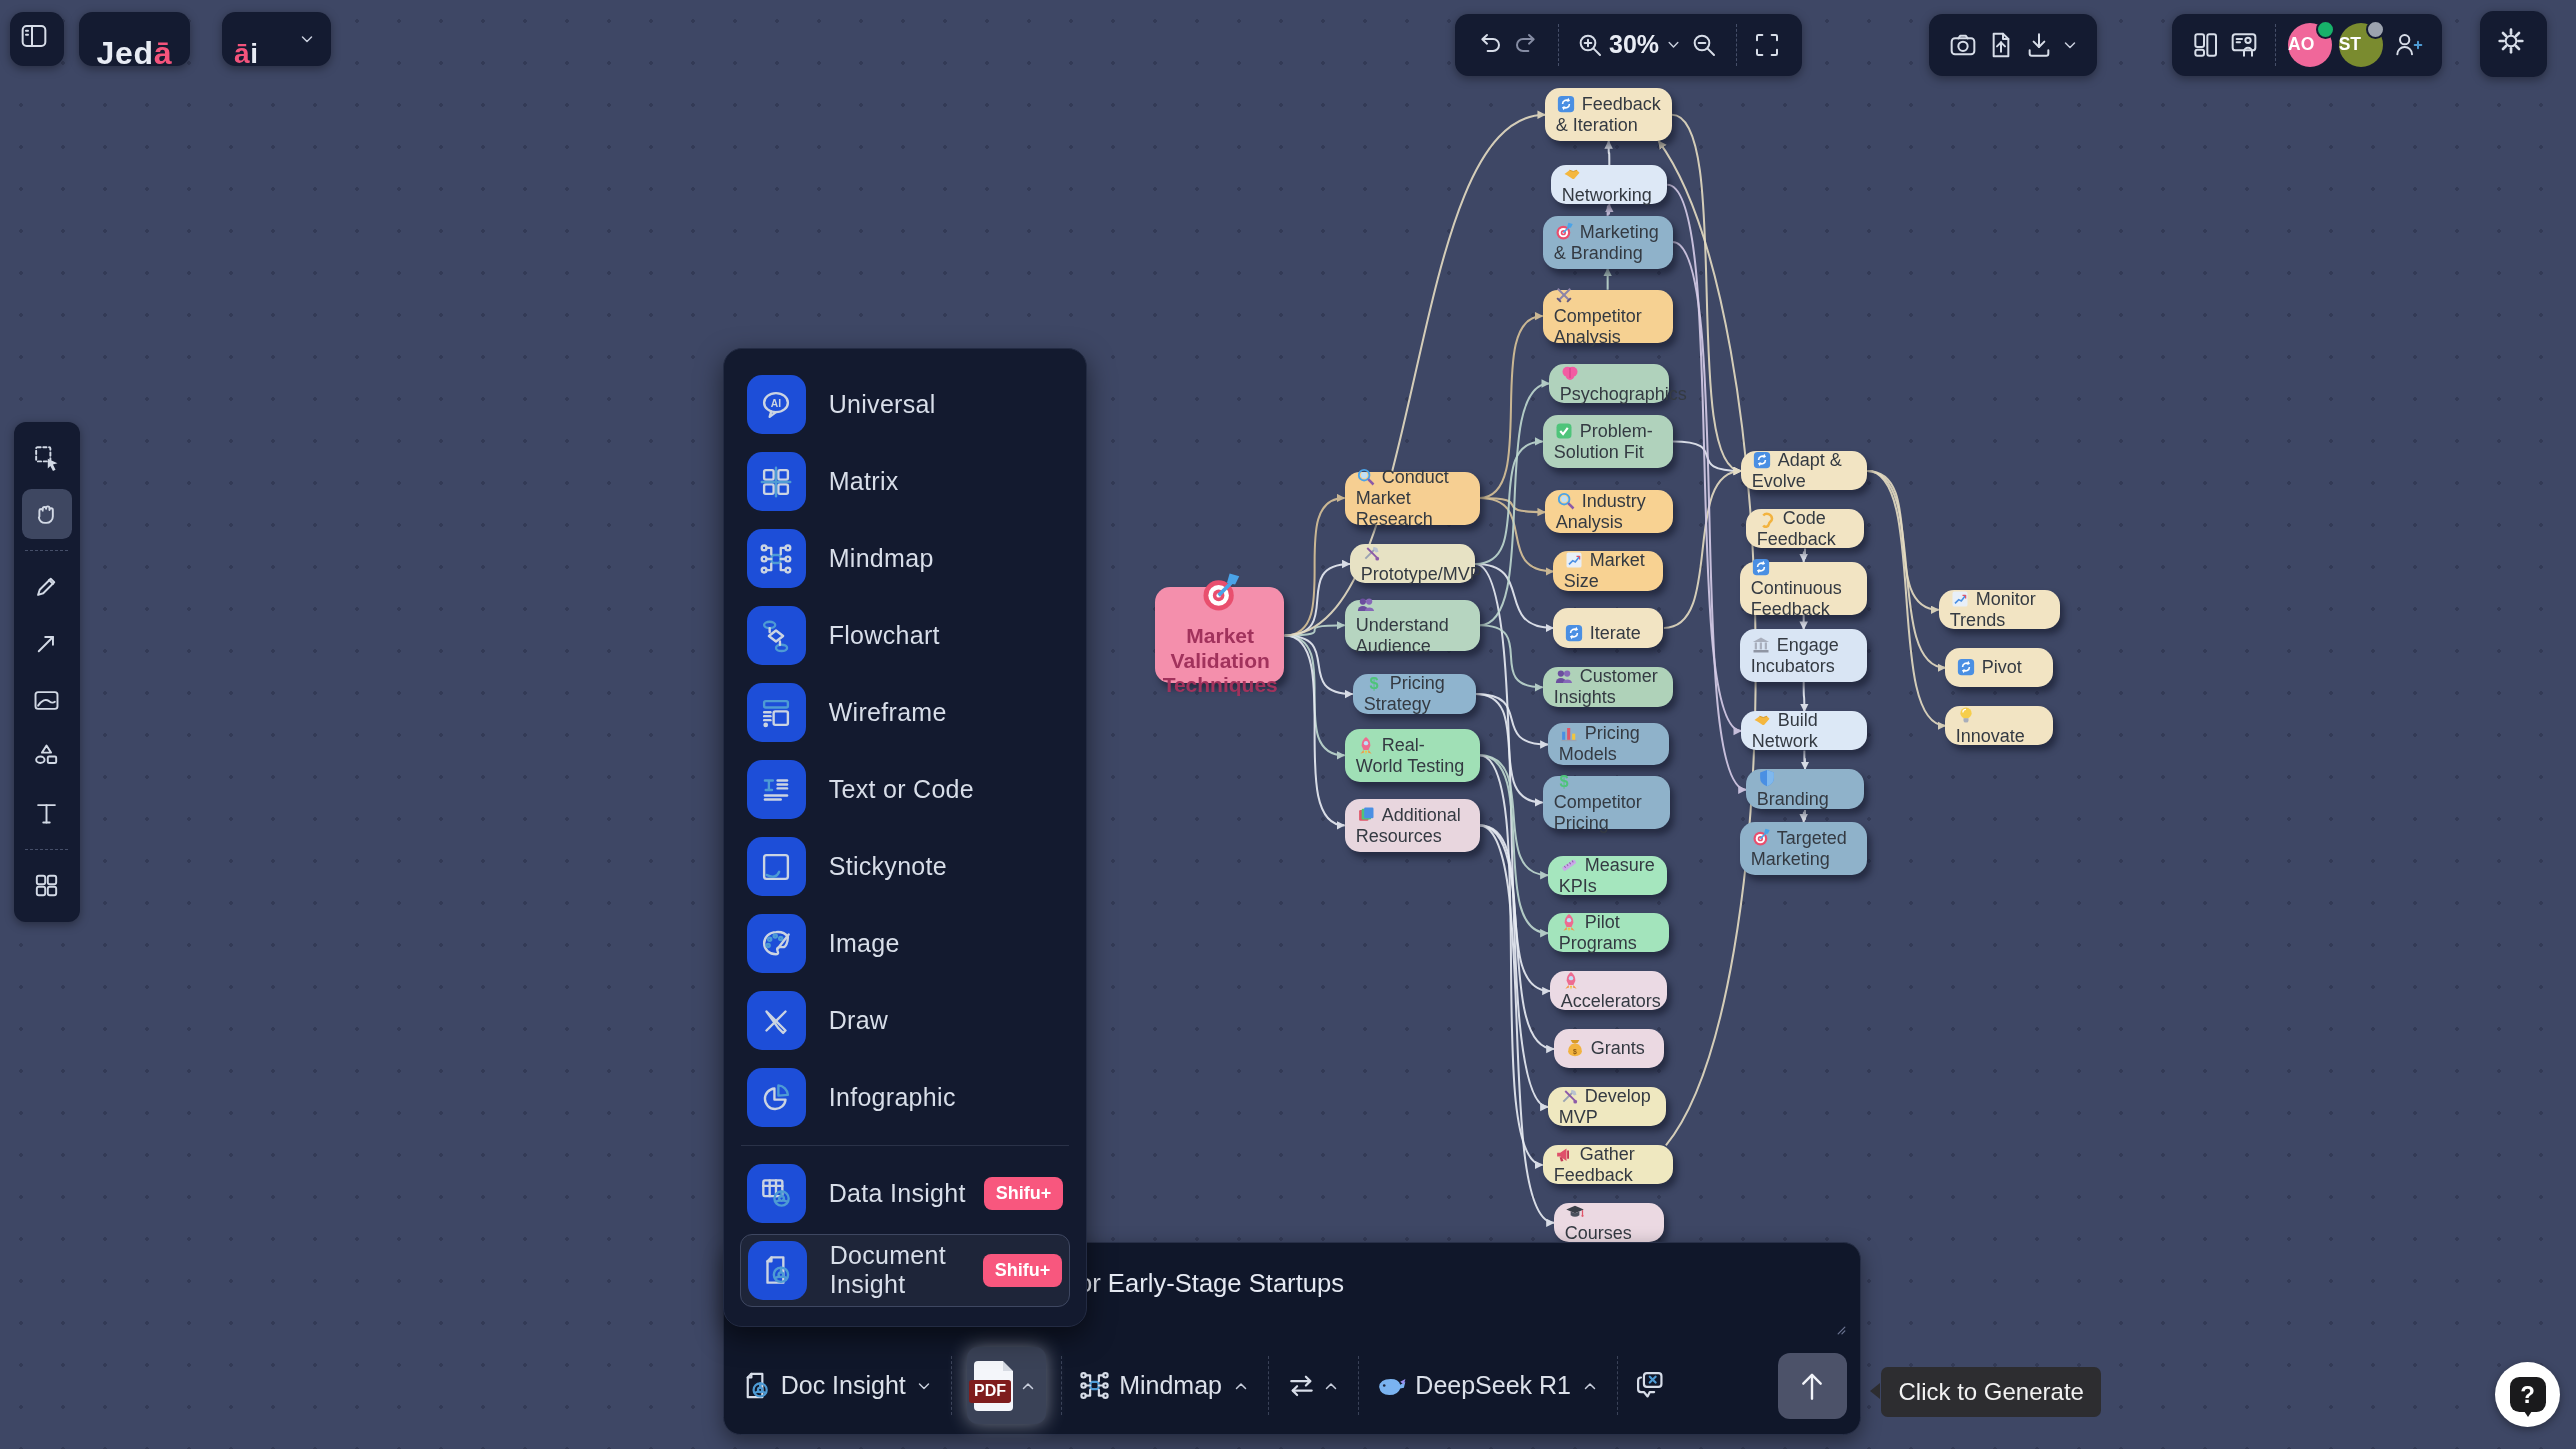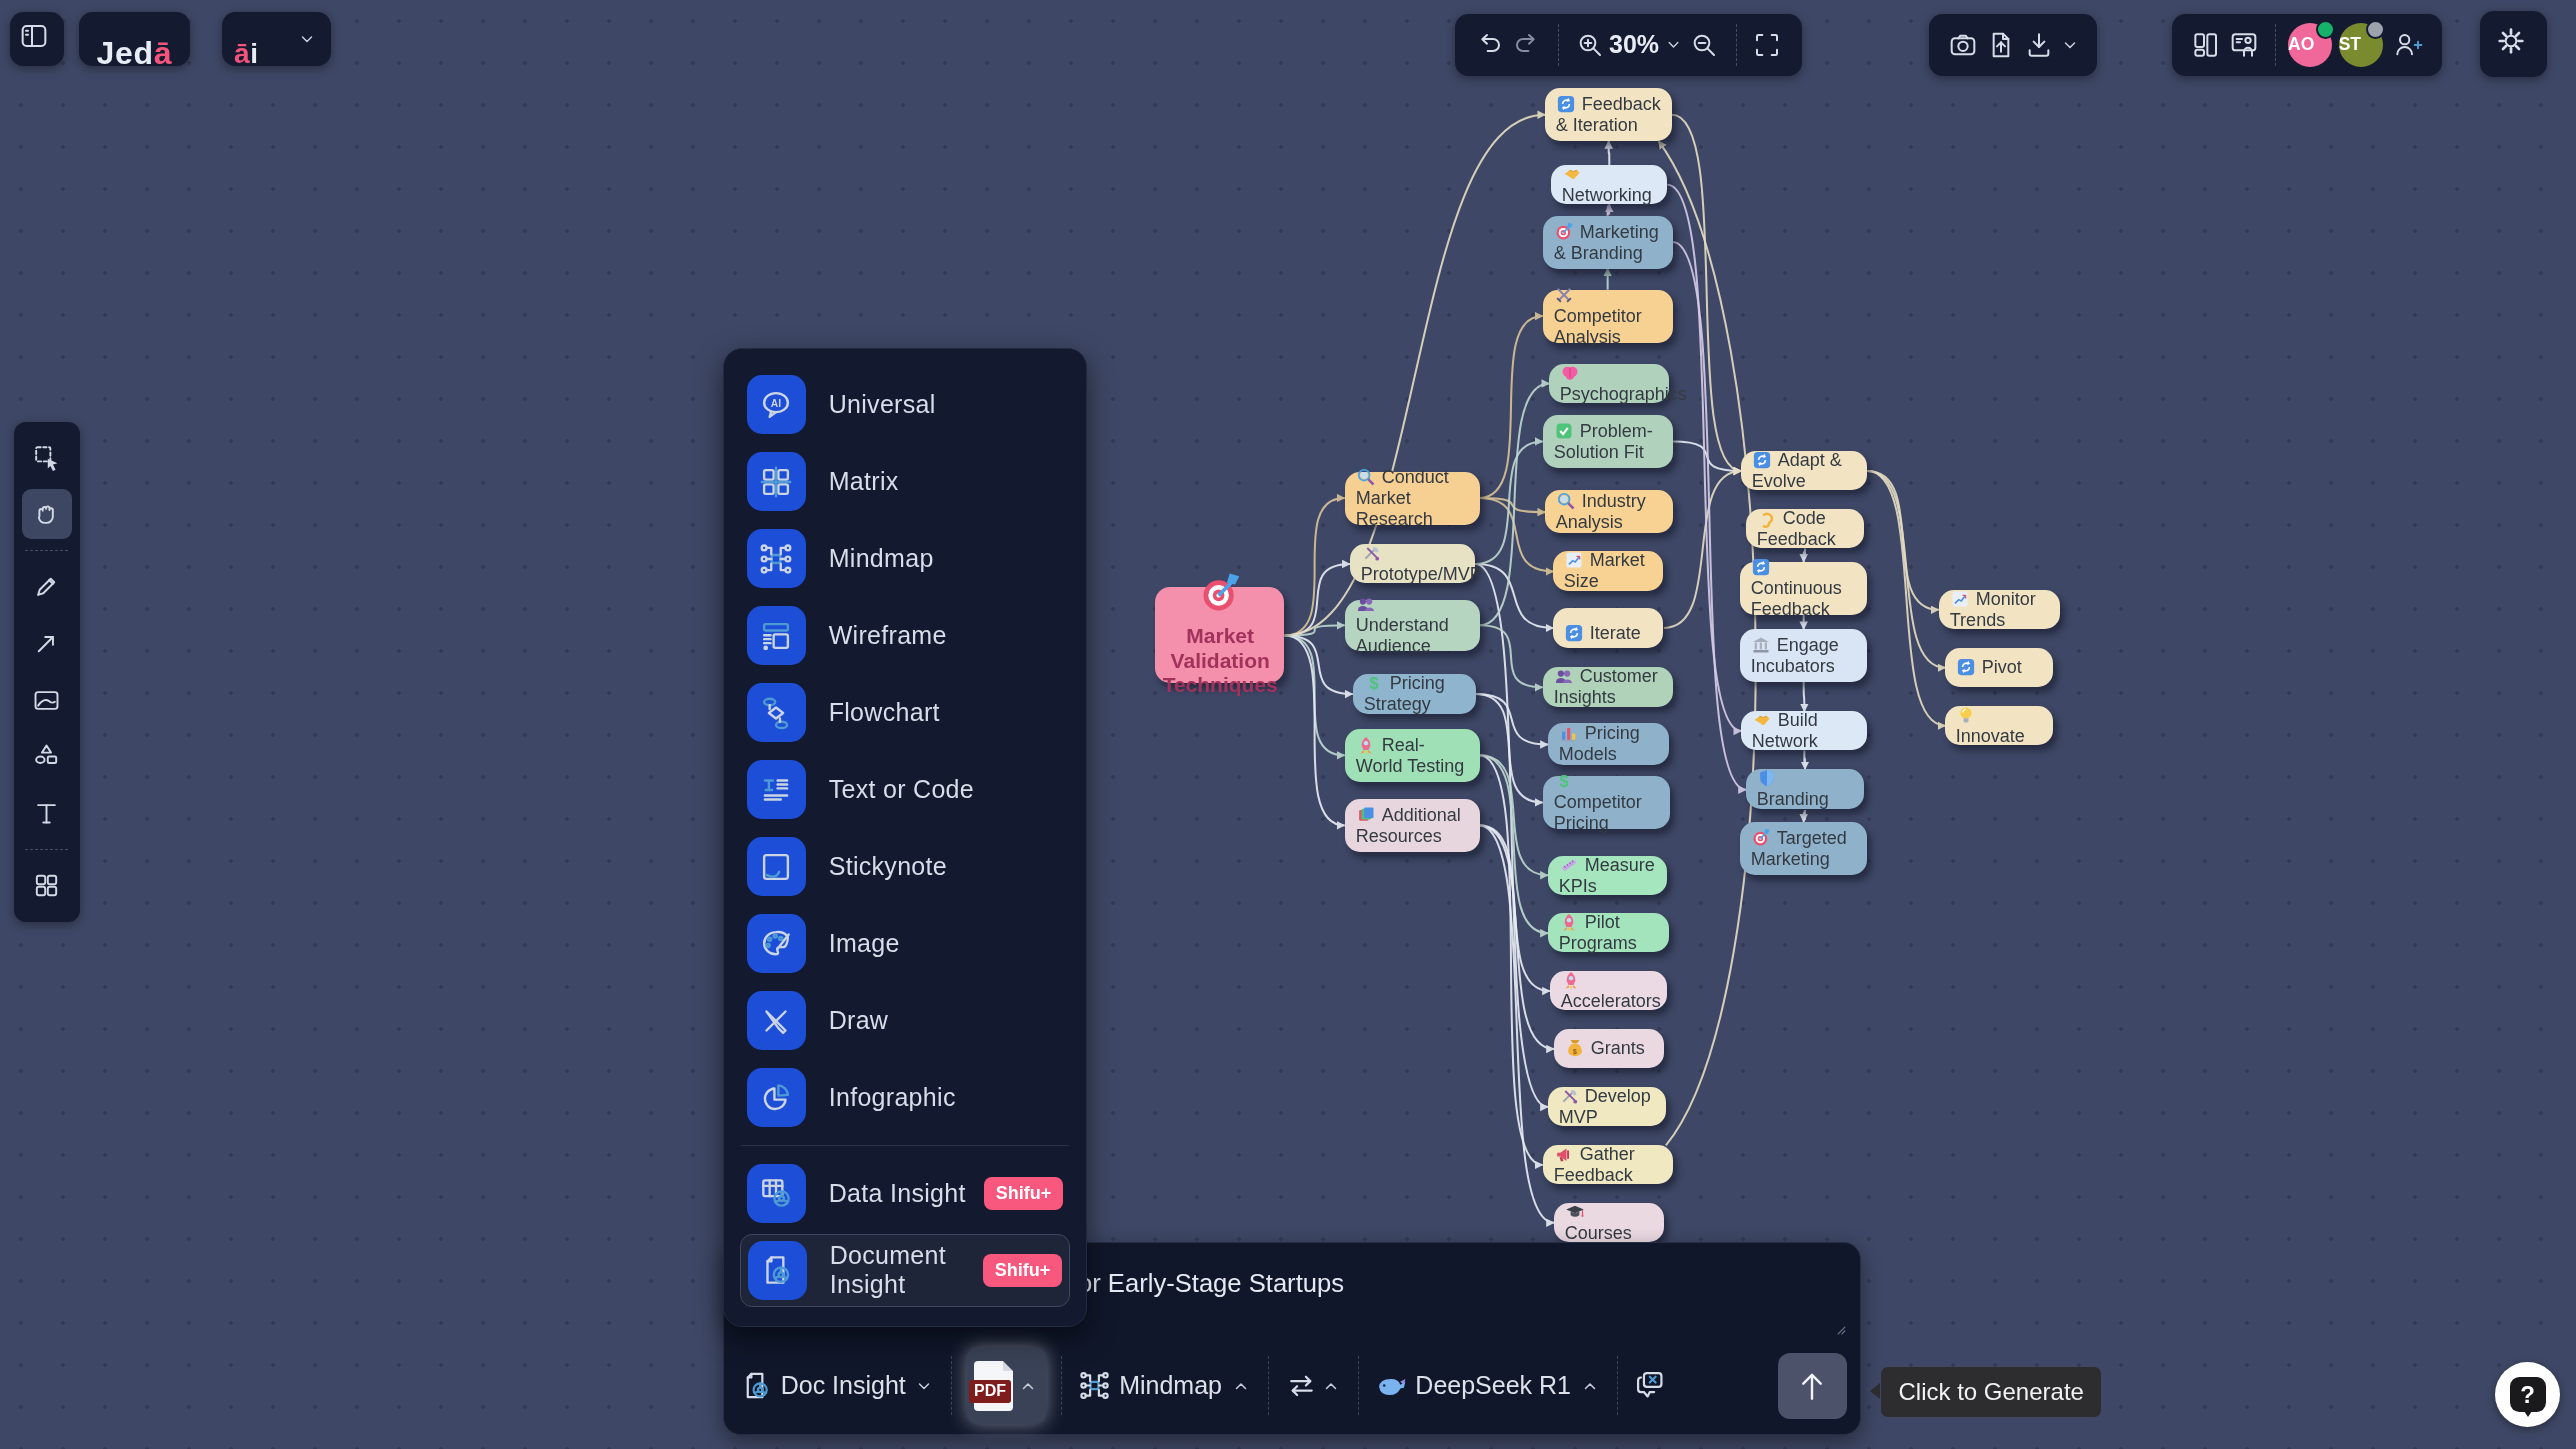--- a/index.html
+++ b/index.html
@@ -791,40 +791,40 @@
             <circle cx="39" cy="24" r="3"></circle>
             <circle cx="39" cy="38" r="3"></circle>
             <path d="M12 10 h6 v8 M12 24 h6 M12 38 h6 v-8 M36 10 h-6 v8 M36 24 h-6 M36 38 h-6 v-8"></path>
           </svg>
         </span>
         <span class="mlabel">Mindmap</span>
       </div>
       <div class="menu-item">
         <span class="mtile">
           <svg viewBox="0 0 48 48" fill="none" stroke="currentColor" stroke-width="3" stroke-linecap="round" stroke-linejoin="round">
+            <ellipse cx="16" cy="10" rx="7" ry="4" stroke="#4E9BD4"></ellipse>
+            <polygon points="24,17 33,24 24,31 15,24"></polygon>
+            <ellipse cx="31" cy="39" rx="7" ry="4" stroke="#4E9BD4"></ellipse>
+            <path d="M16 14 v5 M29 31 v4"></path>
+          </svg>
+        </span>
+        <span class="mlabel">Flowchart</span>
+      </div>
+      <div class="menu-item">
+        <span class="mtile">
+          <svg viewBox="0 0 48 48" fill="none" stroke="currentColor" stroke-width="3" stroke-linecap="round" stroke-linejoin="round">
             <rect x="9" y="9" width="30" height="8" rx="2" stroke="#4E9BD4"></rect>
             <line x1="9" y1="23" x2="17" y2="23"></line>
             <line x1="9" y1="28" x2="17" y2="28"></line>
             <line x1="9" y1="33" x2="17" y2="33"></line>
             <circle cx="11" cy="39" r="1.5"></circle>
             <rect x="21" y="22" width="18" height="17" rx="2"></rect>
           </svg>
         </span>
         <span class="mlabel">Wireframe</span>
-      </div>
-      <div class="menu-item">
-        <span class="mtile">
-          <svg viewBox="0 0 48 48" fill="none" stroke="currentColor" stroke-width="3" stroke-linecap="round" stroke-linejoin="round">
-            <ellipse cx="16" cy="10" rx="7" ry="4" stroke="#4E9BD4"></ellipse>
-            <polygon points="24,17 33,24 24,31 15,24"></polygon>
-            <ellipse cx="31" cy="39" rx="7" ry="4" stroke="#4E9BD4"></ellipse>
-            <path d="M16 14 v5 M29 31 v4"></path>
-          </svg>
-        </span>
-        <span class="mlabel">Flowchart</span>
       </div>
       <div class="menu-item">
         <span class="mtile">
           <svg viewBox="0 0 48 48" fill="none" stroke="currentColor" stroke-width="3" stroke-linecap="round" stroke-linejoin="round">
             <path d="M10 12 h10 M15 12 v12 M11 24 h8" stroke="#4E9BD4"></path>
             <line x1="26" y1="12" x2="38" y2="12"></line>
             <line x1="26" y1="17" x2="38" y2="17"></line>
             <line x1="26" y1="22" x2="38" y2="22"></line>
             <line x1="10" y1="31" x2="38" y2="31"></line>
             <line x1="10" y1="36" x2="30" y2="36"></line>

